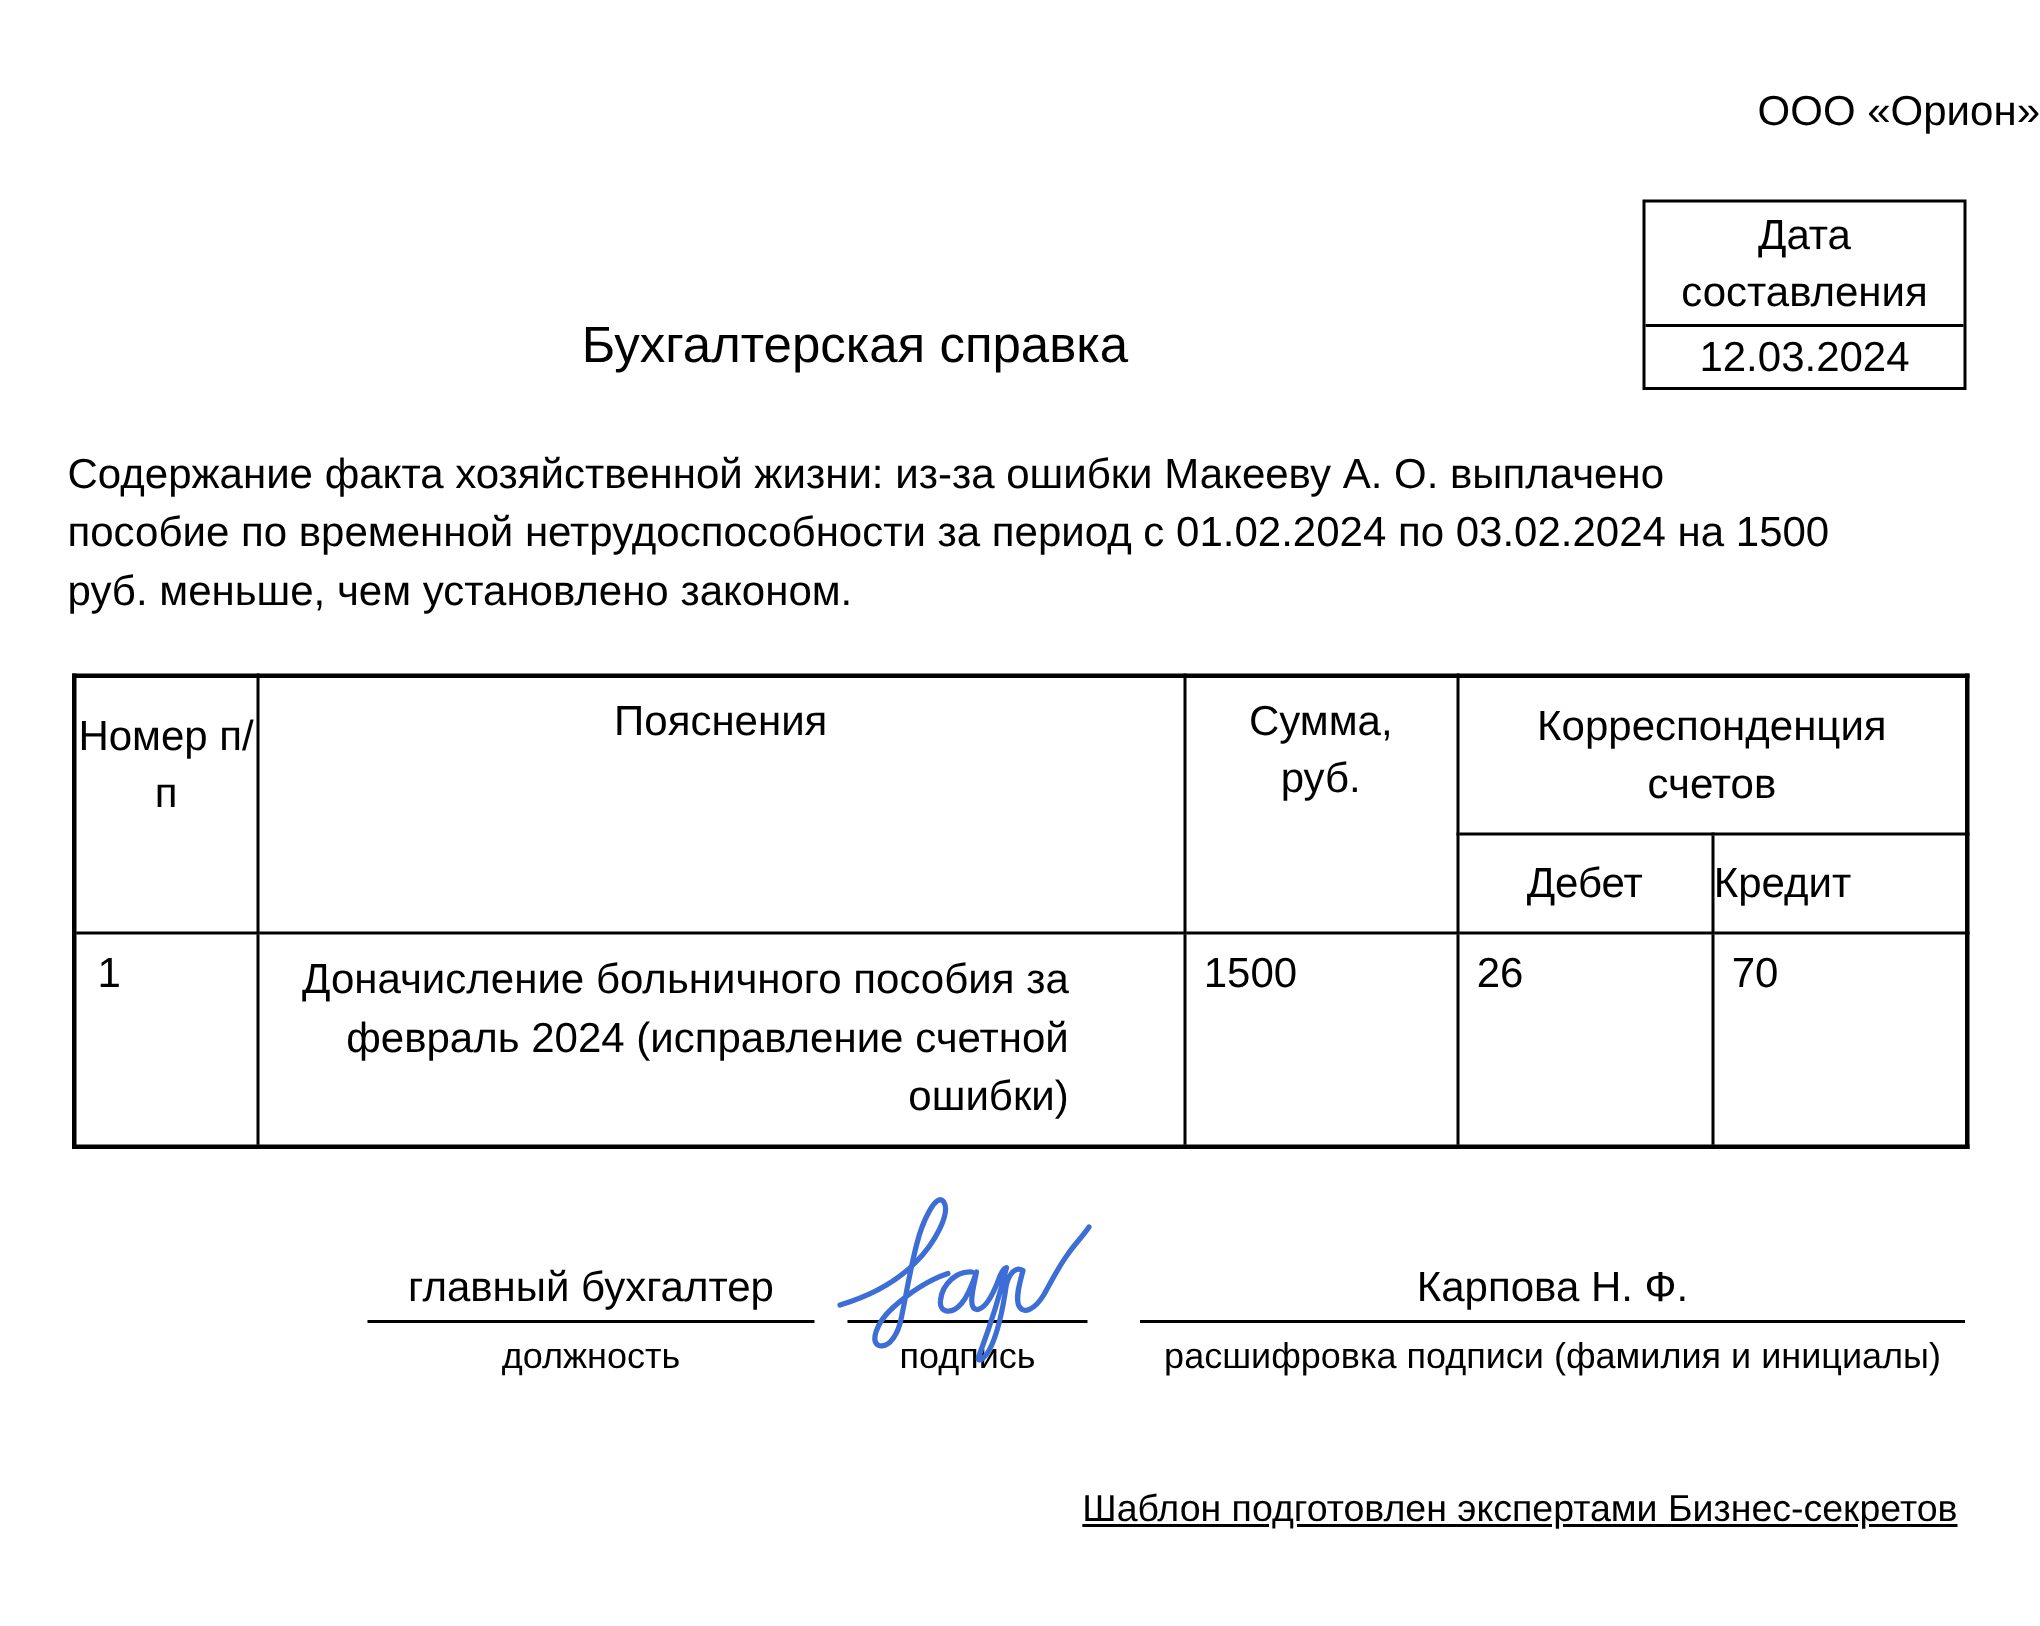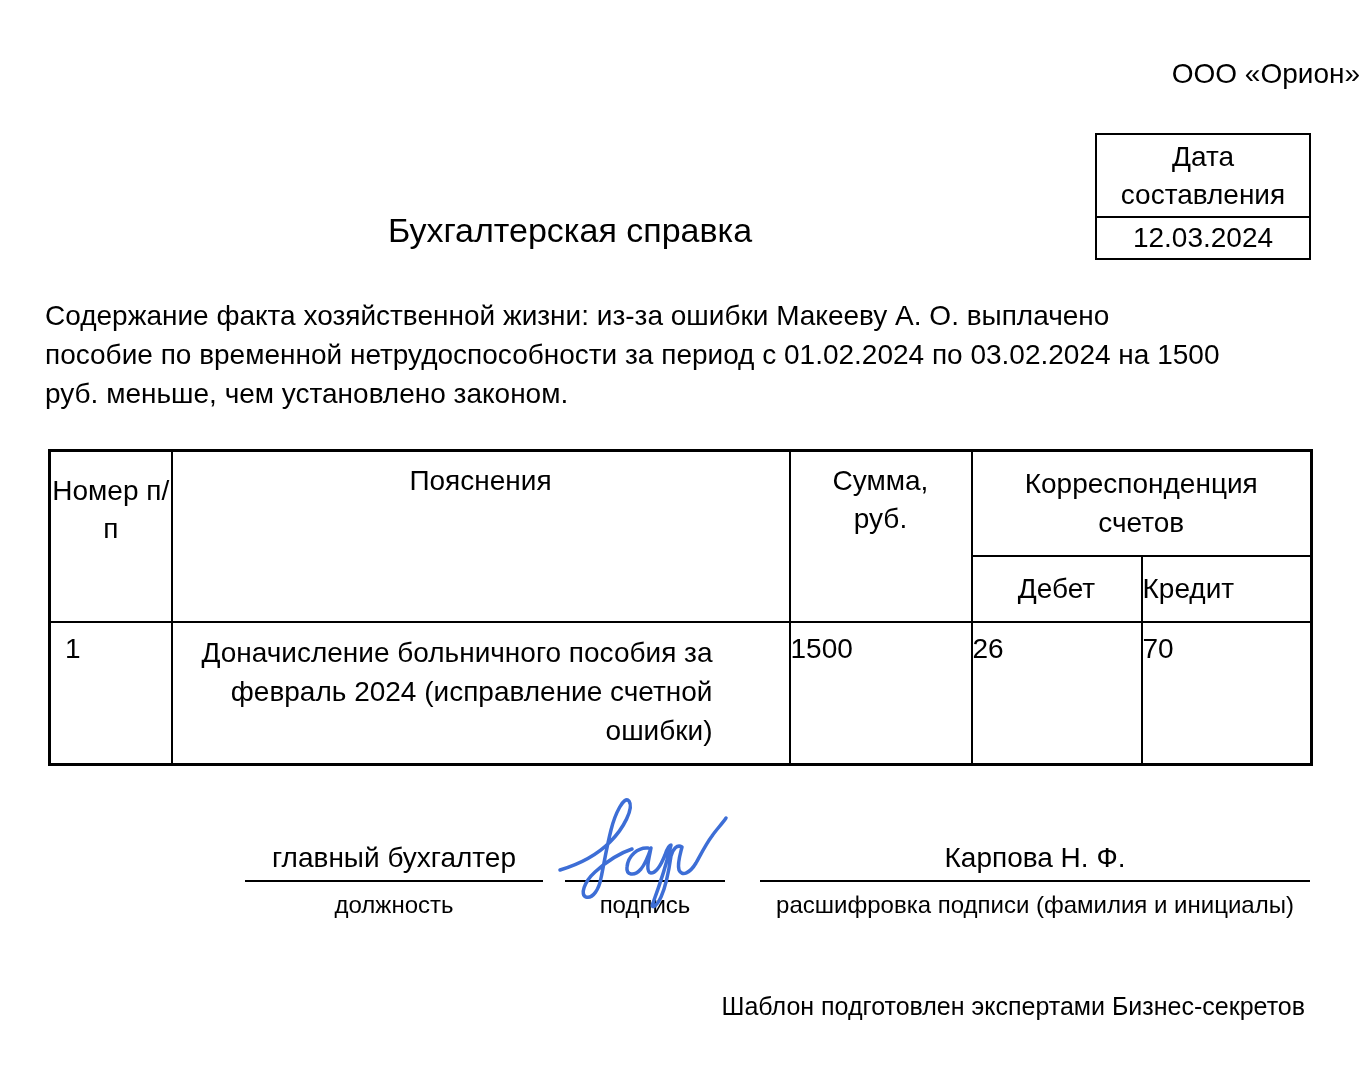--- a/index.html
+++ b/index.html
@@ -50,21 +50,21 @@
   .c-num   { width:122px; vertical-align:top; text-align:center; padding-top:20px; line-height:38px; }
   .c-exp   { width:618px; vertical-align:top; text-align:center; padding-top:10px; line-height:38px; }
   .c-sum   { width:182px; vertical-align:top; padding-top:10px; line-height:38px; }
   .c-sum .force-wrap  { width:120px; margin:0 auto; text-align:center; }
   .c-corr  { width:340px; vertical-align:middle; }
   .c-corr .force-wrap { width:270px; margin:0 auto; text-align:center; line-height:39px; }
   .c-debit { width:160px; text-align:center; vertical-align:middle; }
   .c-credit{ width:180px; text-align:left; vertical-align:middle; }
   td.d-num  { vertical-align:top; text-align:left; padding:10px 4px 0 14px; }
   td.d-exp  { vertical-align:top; text-align:right; padding:10px 76px 0 13px; line-height:39px; }
-  td.d-val  { vertical-align:top; text-align:left; padding:10px 4px 0 0;margin-top:48px; }
+  td.d-val  { vertical-align:top; text-align:left; padding:10px 4px 0 12px;margin-top:48px; }
 
   .prepared-by {
     position:absolute; left:52px; top:806px; width:185px;
     font-size:28px; line-height:40px;
   }
 
   .sig-field { position:absolute; }
   .sig-line  { border-top:2px solid #000; }
   .sig-value {
     text-align:center; font-size:28px; line-height:34px; padding-bottom:5px;
@@ -75,21 +75,21 @@
   }
   .f-position { left:245px; top:841px; width:298px; }
   .f-sign     { left:565px; top:841px; width:160px; }
   .f-sign .sig-value { height:39px; }
   .f-name     { left:760px; top:841px; width:550px; }
 
   .signature-svg { position:absolute; left:556px; top:792px; width:182px; height:118px; }
 
   .footer-note {
     position:absolute; left:0; right:55px; top:991px;
-    text-align:right; font-size:25px; line-height:30px;
+    text-align:right; font-size:25px; line-height:30px;text-decoration:underline;
   }
 </style>
 </head>
 <body>
 
 <div class="page">
 
   <div class="company">ООО «Орион»</div>
 
   <div class="date-box">

